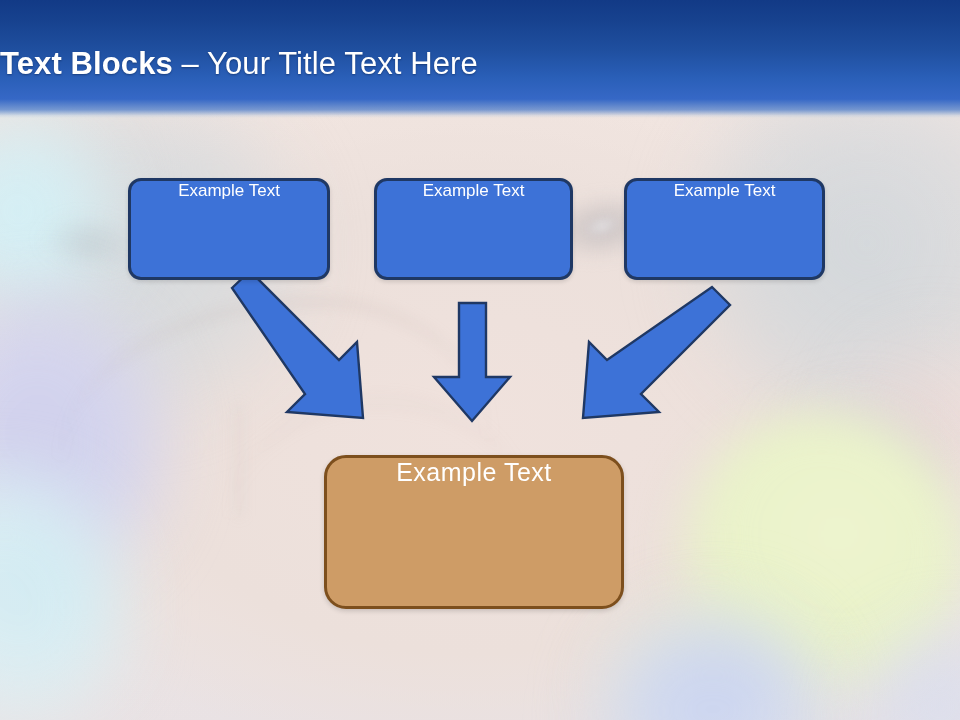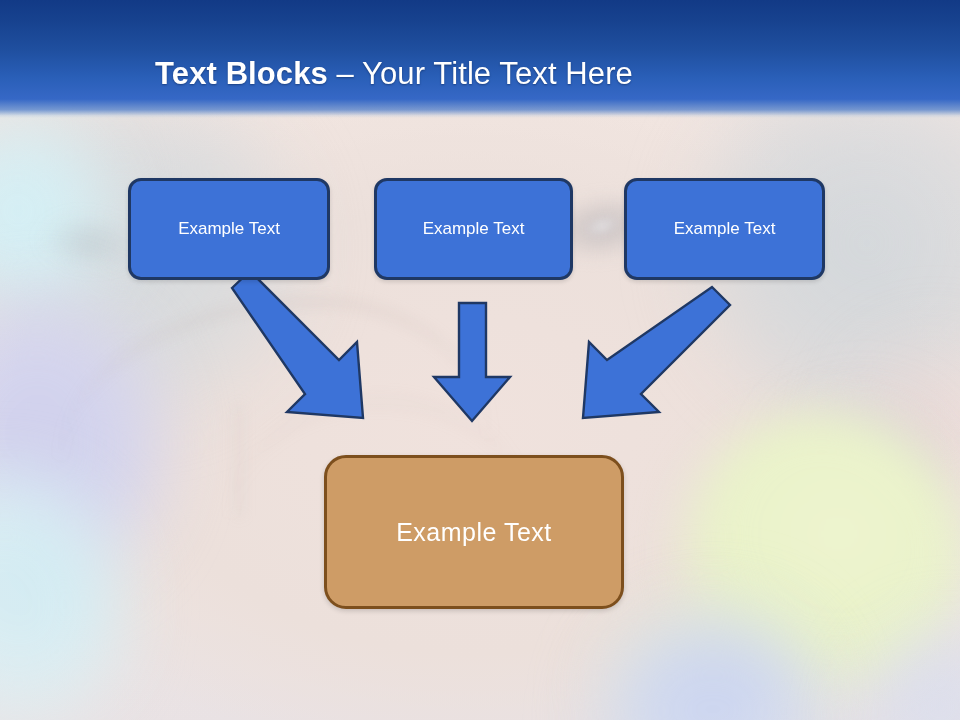--- a/index.html
+++ b/index.html
@@ -144,39 +144,38 @@
         #17428f 18%,
         #1f4f9f 42%,
         #2a5fb8 66%,
         #3668c6 84%,
         rgba(74,122,201,0.72) 93%,
         rgba(150,180,220,0.22) 98%,
         rgba(200,215,235,0) 100%);
   }
   #title-text {
     position: absolute;
-    left: 0; top: 54px;
+    left: 0; top: 44px;
     width: 788px;
-    text-align: center;
+    text-align: left;
     color: #ffffff;
     font-size: 31px;
     line-height: 40px;
     letter-spacing: 0.1px;
     white-space: nowrap;
     text-shadow: 0 1px 2px rgba(8,26,62,0.45);
   }
   #title-text .bold {
     font-weight: bold;
   }
 
   
   .node {
     position: absolute;
     display: flex;
-    align-items: center;
     justify-content: center;
     box-sizing: border-box;
   }
   .node-blue {
     background: #3d72d7;
     border: 3px solid #1f3864;
     border-radius: 13px;
     color: #ffffff;
     font-size: 17px;
     box-shadow: 0 2px 4px rgba(0,0,0,0.13);

